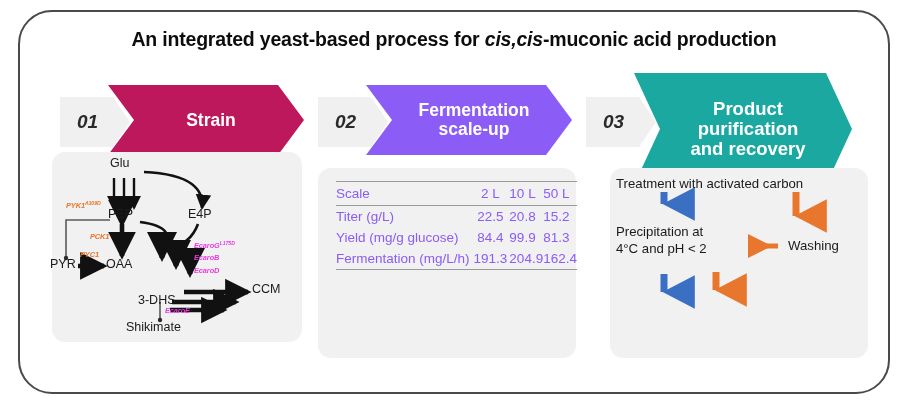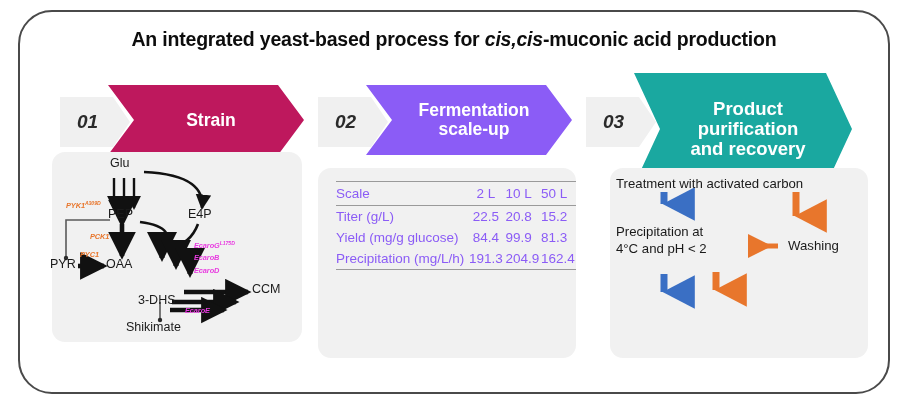--- a/index.html
+++ b/index.html
@@ -189,21 +189,21 @@
     </div>
     <div class="gene m" style="left:142px;top:88px;">
       <span>EcaroG</span><sup>L175D</sup>
     </div>
     <div class="gene m" style="left:142px;top:101px;">
       <span>EcaroB</span>
     </div>
     <div class="gene m" style="left:142px;top:114px;">
       <span>EcaroD</span>
     </div>
-    <div class="gene m" style="left:113px;top:154px;margin-left:20px;">
+    <div class="gene m" style="left:113px;top:154px;">
       <span>EcaroE</span>
     </div>
   </div>
 
   <div class="panel" style="left:318px;top:168px;width:258px;height:190px;">
     <table class="tbl">
       <thead>
         <tr>
           <th class="c-lbl">Scale</th>
           <th class="c-v">2 L</th>
@@ -218,21 +218,21 @@
           <td class="c-v2">20.8</td>
           <td class="c-v3">15.2</td>
         </tr>
         <tr>
           <td class="c-lbl">Yield (mg/g glucose)</td>
           <td class="c-v">84.4</td>
           <td class="c-v2">99.9</td>
           <td class="c-v3">81.3</td>
         </tr>
         <tr>
-          <td class="c-lbl">Precipitation (mg/L/h)</td>
+          <td class="c-lbl">Fermentation (mg/L/h)</td>
           <td class="c-v">191.3</td>
           <td class="c-v2">204.9</td>
           <td class="c-v3">162.4</td>
         </tr>
       </tbody>
     </table>
   </div>
 
   <div class="panel" style="left:594px;top:168px;width:258px;height:190px;margin-left:16px;">
 

